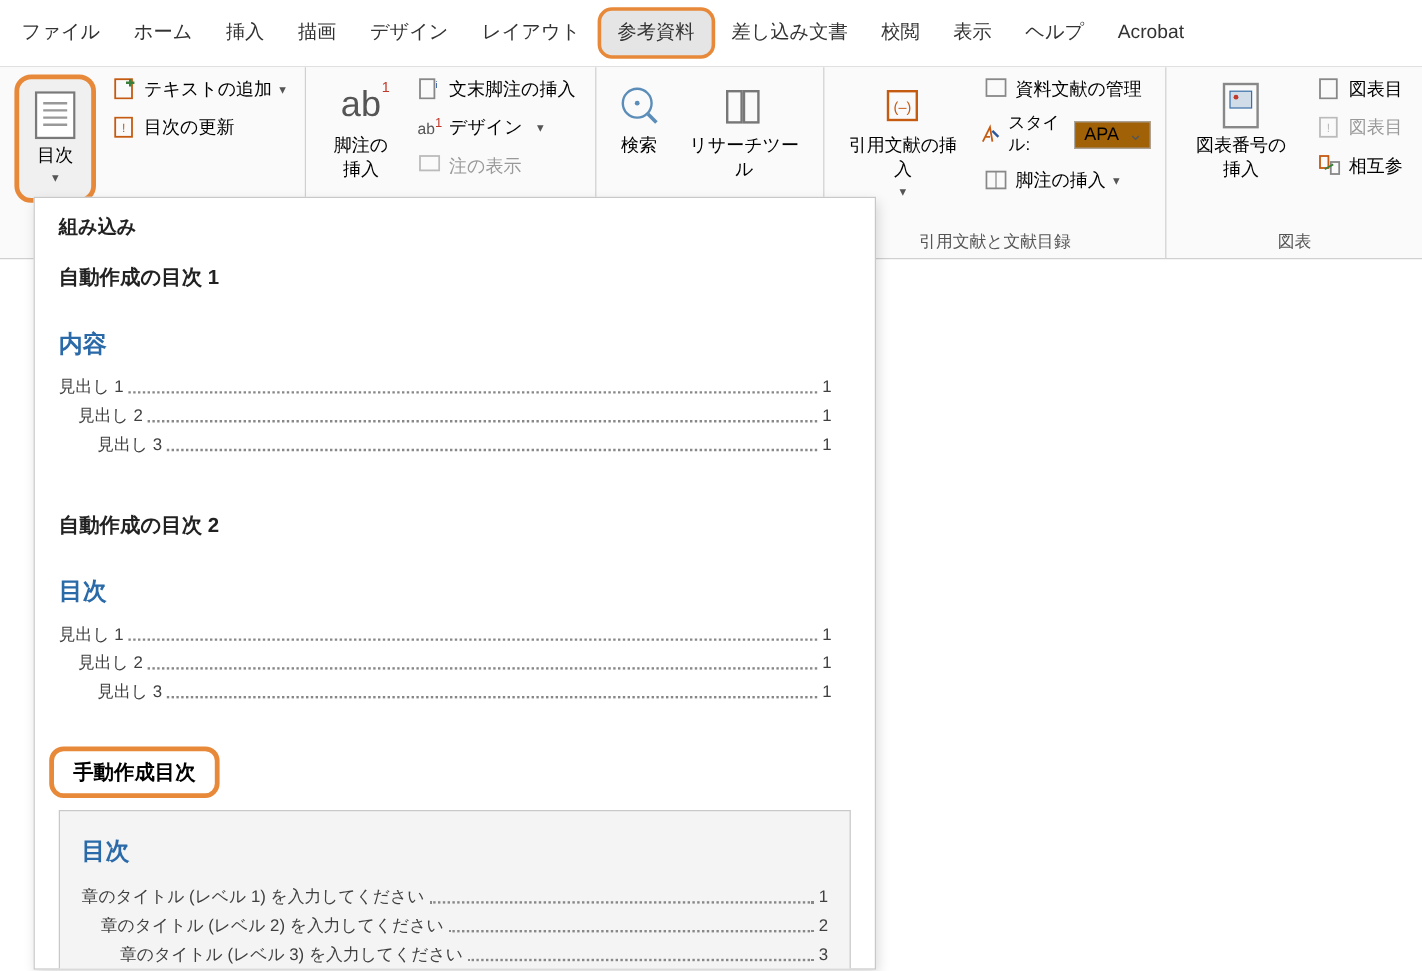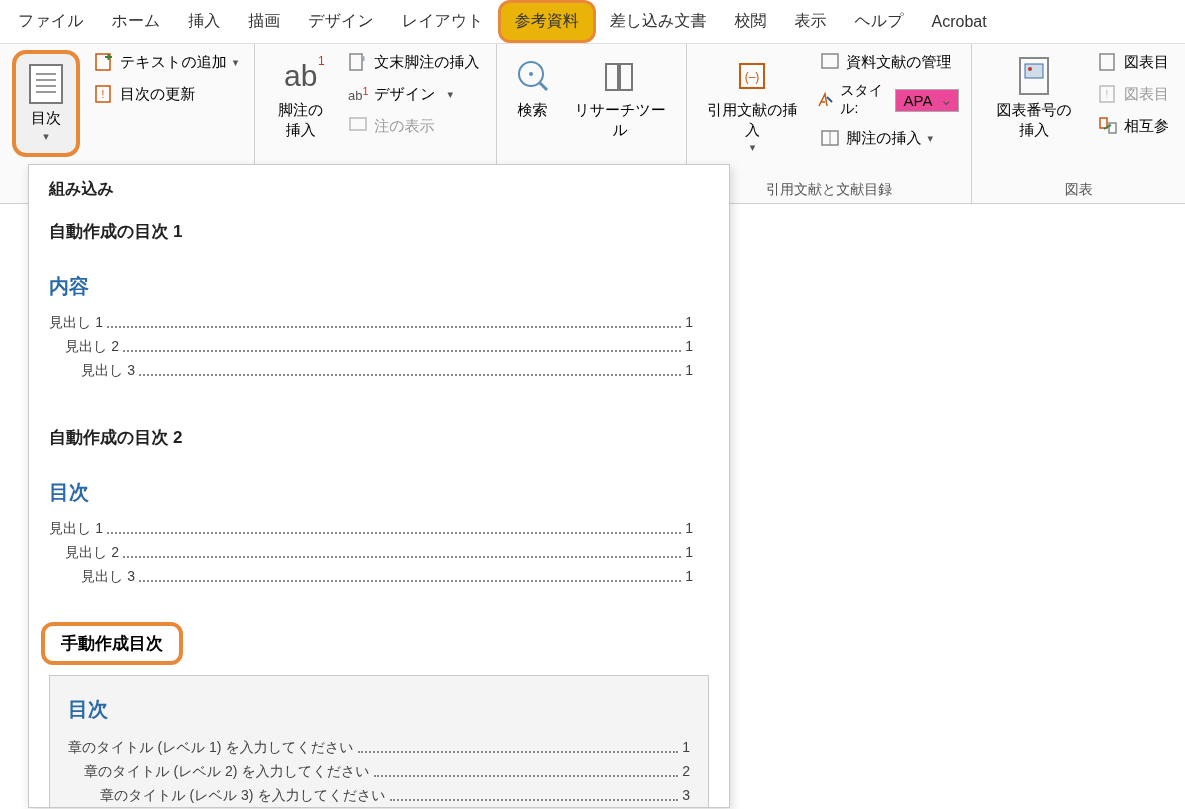--- a/index.html
+++ b/index.html
@@ -1,42 +1,42 @@
 <!DOCTYPE html>
 <html><head>
 <meta charset="utf-8">
 <style>
   * { box-sizing: border-box; margin: 0; padding: 0; }
   body { font-family: "Yu Gothic UI", "Meiryo", sans-serif; font-size: 14px; background: #fff; width: 1185px; height: 809px; overflow: hidden; }
   
   
-  .menubar { display: flex; align-items: center; height: 44px; background: #fff; border-bottom: 1px solid #e0e0e0; padding: 0 4px; }
+  .menubar { display: flex; align-items: center; height: 56px; background: #fff; border-bottom: 1px solid #e0e0e0; padding: 0 4px; }
   .menubar .tab { padding: 8px 14px; font-size: 16px; color: #333; cursor: pointer; white-space: nowrap; }
-  .menubar .tab.active-highlight { border: 3px solid #e8893a; border-radius: 12px; background: #eab308; position: relative; }
+  .menubar .tab.active-highlight { border: 3px solid #e8893a; border-radius: 12px; background: #e5e5e5; position: relative; }
   
   
   .ribbon { display: flex; height: 160px; border-bottom: 1px solid #d0d0d0; background: #fafafa; }
   .ribbon-group { display: flex; flex-direction: column; border-right: 1px solid #d0d0d0; padding: 6px 12px 4px 12px; }
   .ribbon-group-body { flex: 1; display: flex; align-items: flex-start; gap: 10px; }
   .ribbon-group-label { text-align: center; font-size: 14px; color: #555; padding-top: 2px; }
   
   .bigbtn { display: flex; flex-direction: column; align-items: center; justify-content: center; padding: 6px; cursor: pointer; min-width: 48px; }
   .bigbtn .bicon { width: 40px; height: 40px; display:flex; align-items:center; justify-content:center; }
   .bigbtn .blabel { font-size: 15px; text-align: center; line-height: 1.3; margin-top: 4px; }
   .bigbtn .chev { font-size: 11px; color: #555; margin-top: 2px; }
   
   .toc-highlight { border: 4px solid #e8893a; border-radius: 14px; padding: 4px; background: #f0f0f0; }
   
   .stackcol { display:flex; flex-direction:column; gap: 8px; justify-content: space-between; }
   .smallbtn { display:flex; align-items:center; gap:6px; font-size:15px; cursor:pointer; padding: 2px 4px; white-space:nowrap;}
   .smallbtn.disabled { color:#999; }
   .sicon { width:20px; height:20px; display:inline-flex; align-items:center; justify-content:center;}
   
   .style-row { display:flex; align-items:center; gap:6px;}
-  .style-select { border:1px solid #aaa; background:#ec4899; padding:2px 26px 2px 8px; font-size:15px; position:relative;}
+  .style-select { border:1px solid #aaa; background:#a16207; padding:2px 26px 2px 8px; font-size:15px; position:relative;}
   .style-select::after{ content:"⌄"; position:absolute; right:6px; top:1px; color:#555;}
   
   
   .toc-panel { position: absolute; left: 28px; top: 164px; width: 702px; background: #fff; border: 1px solid #c8c8c8; box-shadow: 2px 4px 10px rgba(0,0,0,0.15); padding-bottom: 20px; max-height: 644px; overflow: hidden;}
   .toc-section-label { font-size: 16px; font-weight: 700; color: #222; padding: 14px 20px 10px 20px; }
   .toc-item-label { font-size: 17px; font-weight: 700; color: #222; padding: 10px 20px 30px 20px; }
   .toc-preview { padding: 0 36px 30px 20px; }
   .toc-preview-title { font-size: 20px; font-weight: 600; color: #2b6aa8; margin-bottom: 14px; }
   .toc-line { display:flex; font-size: 14px; color: #404040; margin: 6px 0; }
   .toc-line.lv2 { padding-left: 16px; }

